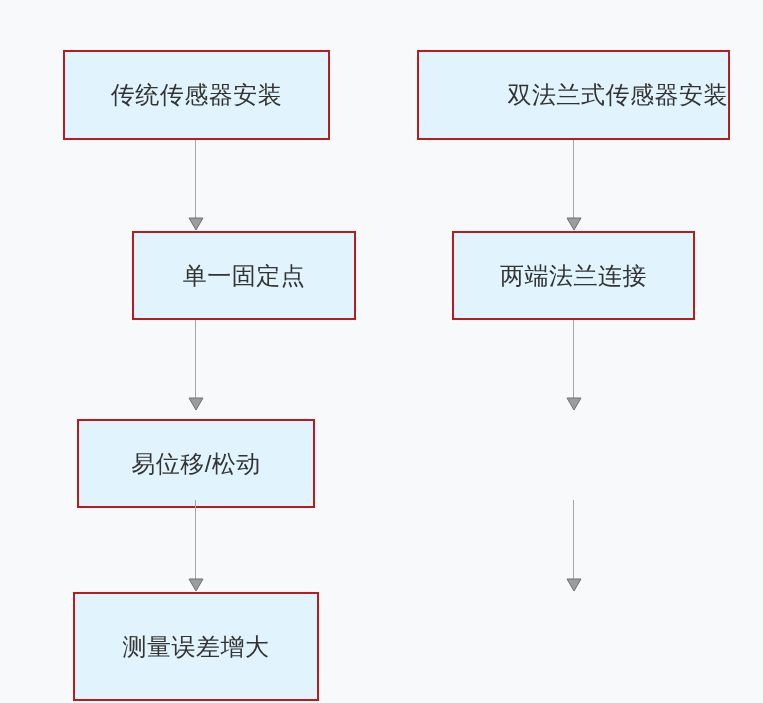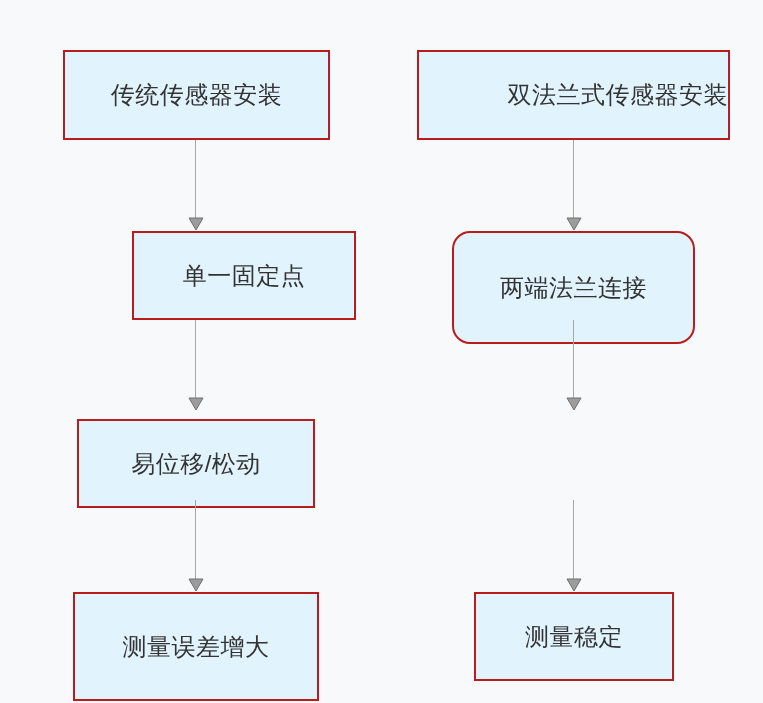--- a/index.html
+++ b/index.html
@@ -30,21 +30,21 @@
     letter-spacing: 0.5px;
     white-space: nowrap;
   }
   
   .node-l1 { left: 63px;  top: 50px;  width: 267px; }
   .node-l2 { left: 84px;  top: 231px; width: 224px; height: 89px; margin-left: 48px; }
   .node-l3 { left: 77px;  top: 419px; width: 238px; height: 89px; }
   .node-l4 { left: 73px;  top: 592px; width: 246px; height: 109px; }
   
   .node-r1 { left: 417px; top: 50px;  width: 313px; justify-content: flex-end; }
-  .node-r2 { left: 452px; top: 231px; width: 243px; height: 113px; border-radius: 18px; }
+  .node-r2 { left: 452px; top: 231px; width: 243px; height: 89px; }
   .node-r3 { left: 474px; top: 411px; width: 200px; height: 89px; }
   .node-r4 { left: 474px; top: 592px; width: 200px; height: 89px; }
 
   .arrow {
     position: absolute;
     width: 16px;
   }
   .arrow .shaft {
     position: absolute;
     left: 7px;
@@ -85,23 +85,20 @@
   <div class="flow-node node-l4">
     <span>测量误差增大</span>
   </div>
 
   <div class="flow-node node-r1">
     <span>双法兰式传感器安装</span>
   </div>
   <div class="flow-node node-r2">
     <span>两端法兰连接</span>
   </div>
-  <div class="flow-node node-r4">
-    <span>测量稳定</span>
-  </div>
 
   <div class="arrow arrow-l1">
     <div class="shaft"></div>
     <svg class="head" viewBox="0 0 16 14">
       <path d="M1,1 L15,1 L8,13 Z" fill="#9c9c9c" stroke="#707070" stroke-width="1"></path>
     </svg>
   </div>
   <div class="arrow arrow-l2">
     <div class="shaft"></div>
     <svg class="head" viewBox="0 0 16 14">

